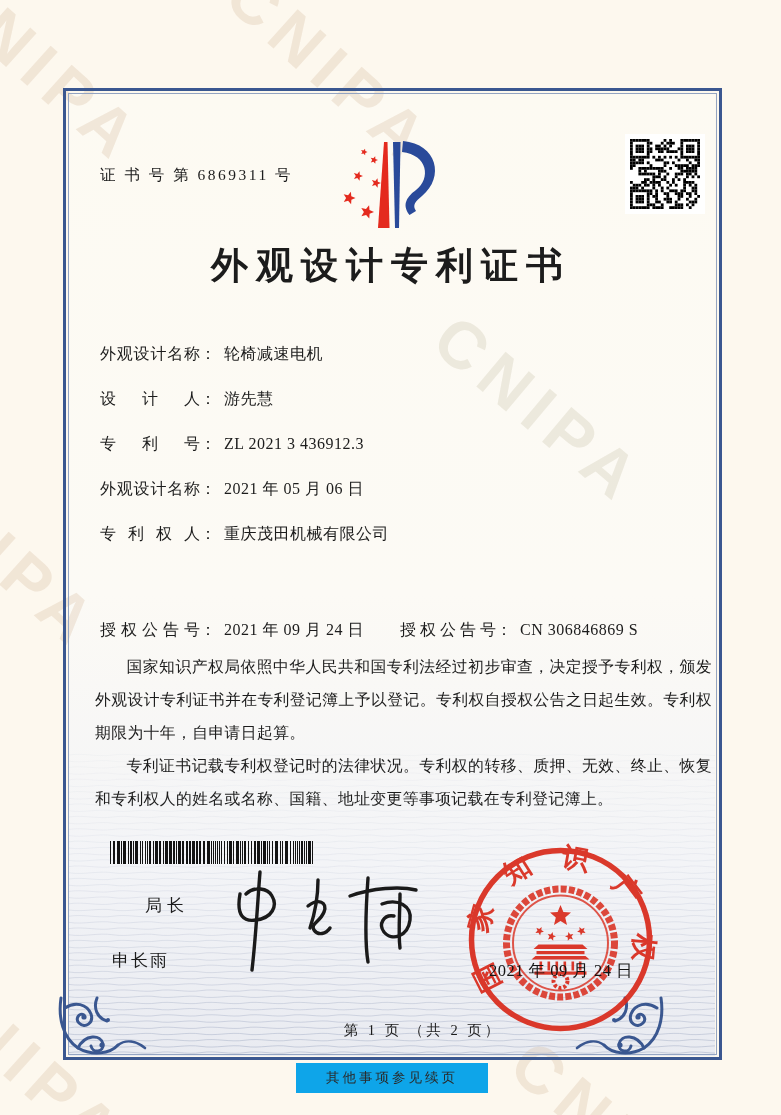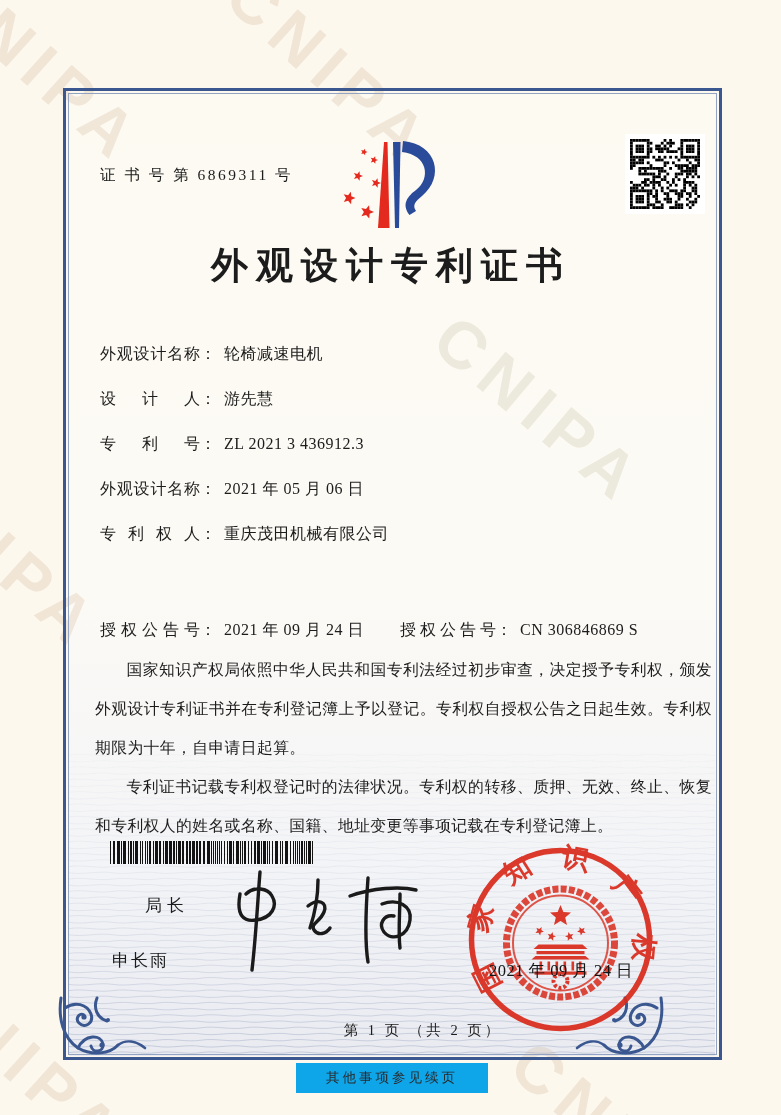--- a/index.html
+++ b/index.html
@@ -38,21 +38,21 @@
     text-align:center; font-size:37px; font-weight:700; letter-spacing:8px; box-sizing:border-box;
   }
   .field{position:absolute; left:100px; width:616px; z-index:5; font-size:16px; white-space:nowrap;}
   .flabel{display:inline-block; width:100px; text-align:justify; text-align-last:justify; vertical-align:bottom;}
   .fcolon{display:inline-block;}
   .fvalue{margin-left:8px; letter-spacing:0.5px;}
   .grant-pub{position:absolute; left:300px; top:0;}
   .grant-pub .flabel{width:96px;}
   .paras{
     position:absolute; left:95px; top:650px; width:617px; z-index:5;
-    font-size:15.8px; line-height:39px; text-align:justify; letter-spacing:0.4px;
+    font-size:15.8px; line-height:33px; text-align:justify; letter-spacing:0.4px;
   }
   .paras p{margin:0; text-indent:2em;}
   .barcode{position:absolute; left:110px; top:841px; z-index:5;}
   .director-title{position:absolute; left:112px; top:894px; z-index:6; font-size:17px; letter-spacing:5px;margin-left:33px;}
   .director-name{position:absolute; left:112px; top:929px; z-index:6; font-size:17px; letter-spacing:2px;margin-top:20px;}
   .signature{position:absolute; left:222px; top:866px; z-index:6;}
   .seal{position:absolute; left:463px; top:842px; z-index:7; opacity:0.93;}
   .seal-date{
     position:absolute; left:465px; top:960px; width:192px; z-index:8;
     text-align:center; font-size:16.5px; color:#141414; letter-spacing:0.5px; white-space:nowrap;

